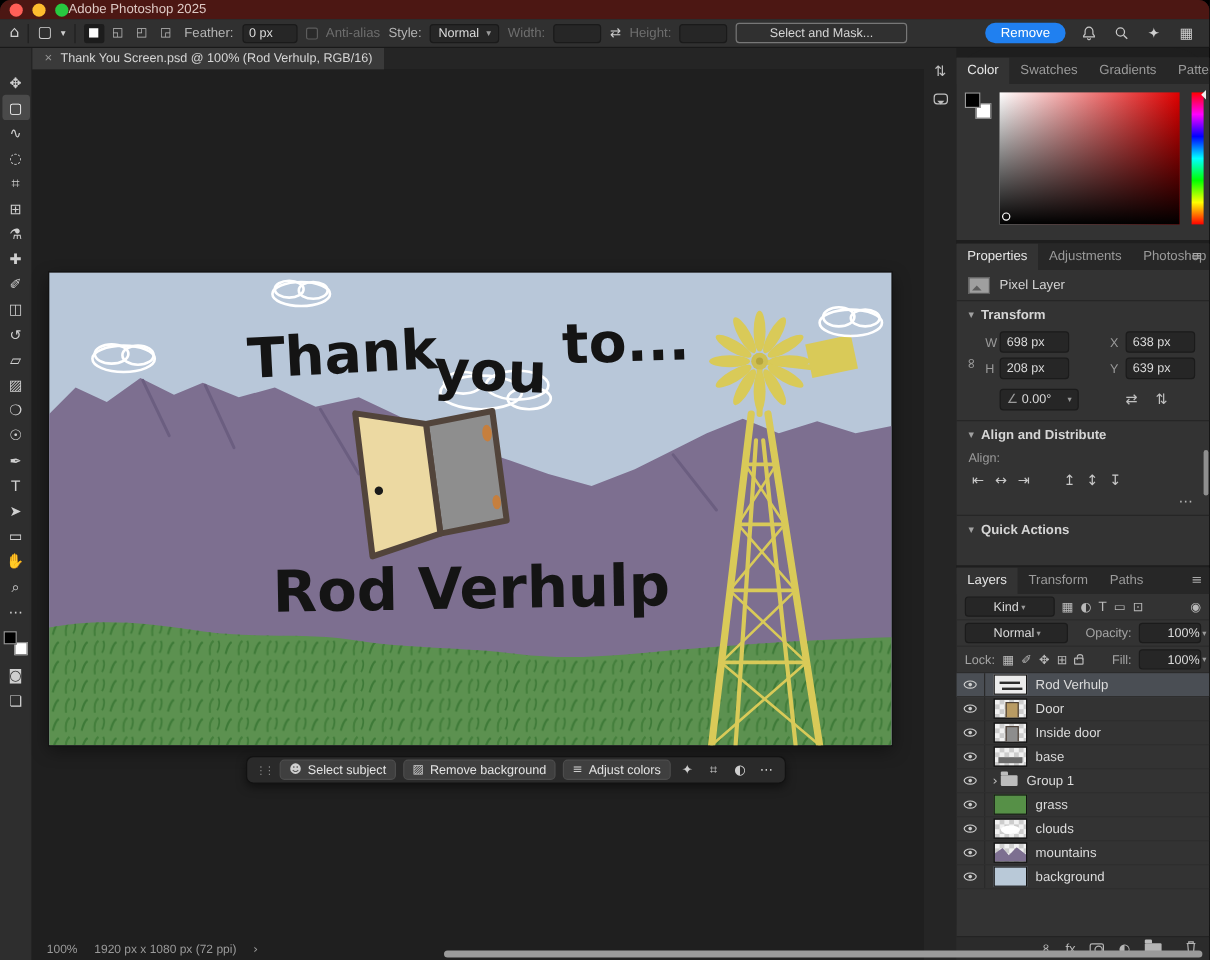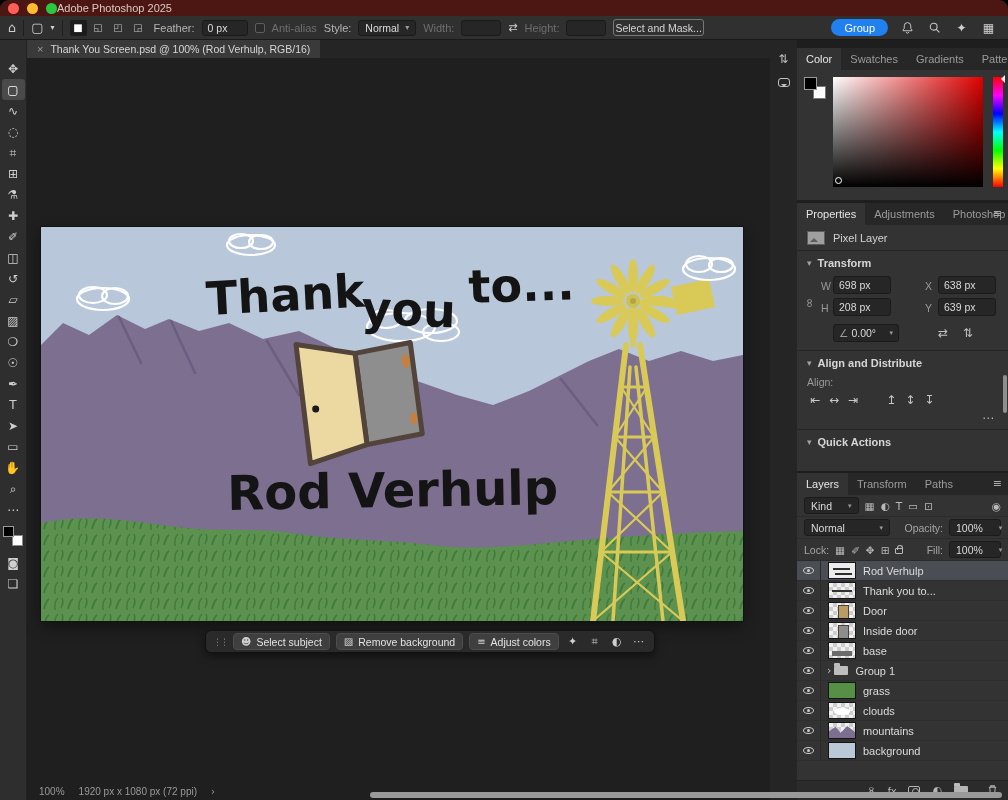--- a/index.html
+++ b/index.html
@@ -20,21 +20,21 @@
   .ob-ic { font-size:13px; color:#cfcfcf; line-height:1; }
   .ob-modes { display:flex; gap:3px; }
   .ob-mode { width:17px; height:16px; display:flex; align-items:center; justify-content:center; font-size:10px; color:#bdbdbd; border-radius:2px; }
   .ob-mode.active { background:#1c1c1c; color:#fff; }
   .ob-input { width:46px; height:16px; background:#262626; border:1px solid #1a1a1a; border-radius:3px; color:#dcdcdc; font-size:10.5px; display:flex; align-items:center; padding:0 5px; }
   .ob-input.short { width:40px; }
   .ob-select { height:16px; background:#262626; border:1px solid #1a1a1a; border-radius:3px; color:#dcdcdc; font-size:10.5px; display:flex; align-items:center; gap:6px; padding:0 6px; }
   .ob-label { color:#b5b5b5; }
   .ob-label.dim { color:#6e6e6e; }
   .cb { width:10px; height:10px; border:1px solid #5d5d5d; border-radius:2px; background:#2a2a2a; display:inline-block; }
-  .ob-btn { height:17px; border:1px solid #777; border-radius:3px; color:#d5d5d5; display:flex; align-items:center; padding:0 1px; font-size:10.5px; background:transparent; }
+  .ob-btn { height:17px; border:1px solid #777; border-radius:3px; color:#d5d5d5; display:flex; align-items:center; padding:0 27px; font-size:10.5px; background:transparent; }
   .ob-right { margin-left:auto; display:flex; align-items:center; gap:12px; padding-right:4px; }
   .share-btn { background:#2080f0; color:#fff; font-size:11px; height:17px; border-radius:9px; display:flex; align-items:center; padding:0 13px; }
   .tr-ic { width:15px; height:15px; display:flex; align-items:center; justify-content:center; color:#cfcfcf; font-size:12px; }
 
   
   .toolbar { position:absolute; left:0; top:40px; width:27px; height:760px; background:#2e2e2e; border-right:1px solid #222; display:flex; flex-direction:column; align-items:center; padding-top:18px; }
   .tool { width:23px; height:21px; display:flex; align-items:center; justify-content:center; font-size:12px; color:#cfcfcf; border-radius:3px; }
   .tool.active { background:#4a4a4a; color:#fff; }
   .tb-sw { position:relative; width:20px; height:20px; margin:6px 0; }
   .tb-sw .back { position:absolute; right:0; bottom:0; width:11px; height:11px; background:#fff; border:1px solid #888; }
@@ -95,21 +95,21 @@
   .linkic { position:absolute; left:8px; top:22px; color:#9a9a9a; font-size:12px; transform:rotate(90deg); }
   .flipic { position:absolute; font-size:12px; color:#c0c0c0; }
   .alignrow { display:flex; align-items:center; gap:9px; padding:3px 13px 2px; font-size:12px; color:#c8c8c8; }
   .alignrow .gap { width:10px; }
   .pdots { text-align:right; padding:2px 14px 4px; color:#b5b5b5; font-size:12px; }
   .sublabel { padding:2px 10px; font-size:10.5px; color:#9a9a9a; }
   .vscroll { position:absolute; right:1px; top:172px; width:4px; height:38px; background:#8f8f8f; border-radius:2px; }
 
   
   .lfilter, .lblend, .llock { display:flex; align-items:center; gap:6px; padding:0 7px; height:22px; border-bottom:1px solid #2b2b2b; }
-  .box { display:flex; align-items:center; gap:16px; background:#262626; border:1px solid #1b1b1b; border-radius:3px; height:17px; padding:0 6px; font-size:10.5px; color:#dadada; }
+  .box { display:flex; align-items:center; gap:2px; background:#262626; border:1px solid #1b1b1b; border-radius:3px; height:17px; padding:0 23px; font-size:10.5px; color:#dadada; }
   .fic { font-size:10.5px; color:#b9b9b9; }
   .llabel { font-size:10.5px; color:#a5a5a5; }
   .lockicon { width:8px; height:6px; border:1px solid #b9b9b9; border-radius:1px; position:relative; margin-top:3px; }
   .lockicon::before { content:""; position:absolute; left:1px; top:-4px; width:4px; height:4px; border:1px solid #b9b9b9; border-bottom:none; border-radius:3px 3px 0 0; }
   .lrows { }
   .lrow { display:flex; align-items:center; height:20px; border-bottom:1px solid #2e2e2e; font-size:11px; color:#dcdcdc; }
   .lrow.sel { background:#4a4e54; }
   .eyecell { width:24px; height:100%; display:flex; align-items:center; justify-content:center; border-right:1px solid #2a2a2a; }
   .eye { width:11px; height:7px; border:1px solid #cdcdcd; border-radius:55%; position:relative; }
   .eye::after { content:""; position:absolute; left:3px; top:1px; width:3px; height:3px; border-radius:50%; background:#cdcdcd; }
@@ -168,21 +168,21 @@
       <span>Normal</span>
       <span class="glyph" style="font-size:8px;color:#9a9a9a">▾</span>
     </span>
     <span class="ob-label dim">Width:</span>
     <span class="ob-input short"></span>
     <span class="ob-ic glyph" style="font-size:11px">⇄</span>
     <span class="ob-label dim">Height:</span>
     <span class="ob-input short"></span>
     <button class="ob-btn">Select and Mask...</button>
     <span class="ob-right">
-      <span class="share-btn">Group</span>
+      <span class="share-btn">Remove</span>
       <span class="tr-ic">
         <svg width="13" height="13" viewBox="0 0 16 16">
             <path d="M8 2a4 4 0 0 0-4 4v3L2.5 11v1h11v-1L12 9V6a4 4 0 0 0-4-4z" fill="none" stroke="#c8c8c8" stroke-width="1.2"></path>
             <path d="M6.5 13.5a1.5 1.5 0 0 0 3 0" stroke="#c8c8c8" stroke-width="1.2" fill="none"></path>
           </svg>
       </span>
       <span class="tr-ic">
         <svg width="13" height="13" viewBox="0 0 16 16">
             <circle cx="7" cy="7" r="4.2" fill="none" stroke="#c8c8c8" stroke-width="1.3"></circle>
             <path d="M10.2 10.2 L14 14" stroke="#c8c8c8" stroke-width="1.4"></path>
@@ -491,27 +491,20 @@
           <span class="eyecell">
               <span class="eye"></span>
             </span>
           <span class="thumb t-rod"></span>
           <span>Rod Verhulp</span>
         </div>
         <div class="lrow">
           <span class="eyecell">
               <span class="eye"></span>
             </span>
-          <span class="thumb ck t-thanks"></span>
-          <span>Thank you to...</span>
-        </div>
-        <div class="lrow">
-          <span class="eyecell">
-              <span class="eye"></span>
-            </span>
           <span class="thumb ck t-door"></span>
           <span>Door</span>
         </div>
         <div class="lrow">
           <span class="eyecell">
               <span class="eye"></span>
             </span>
           <span class="thumb ck t-inside"></span>
           <span>Inside door</span>
         </div>

